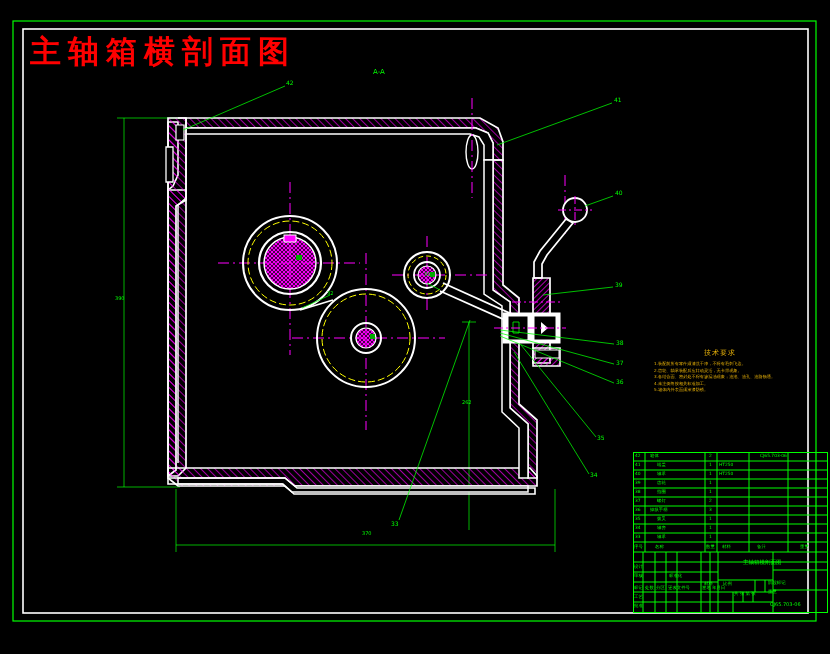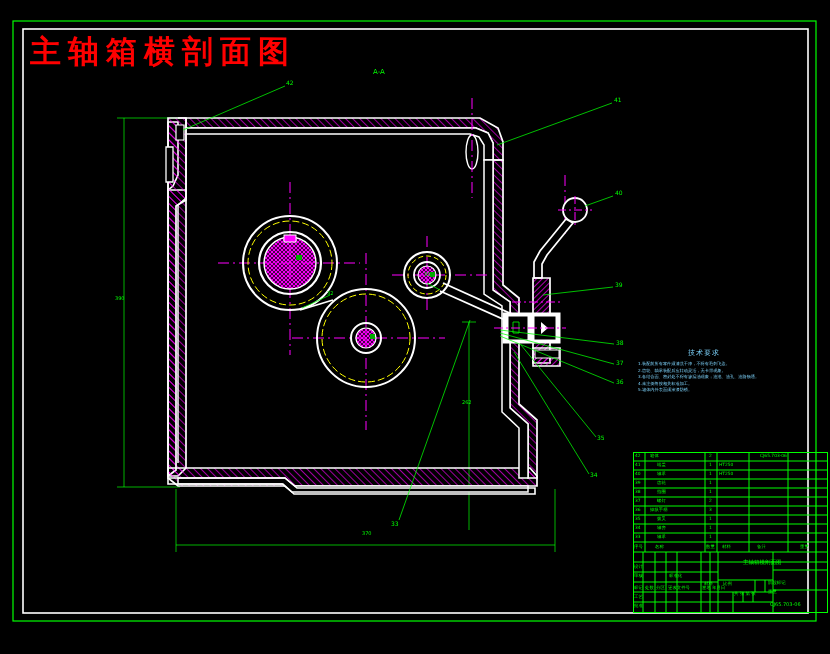--- a/index.html
+++ b/index.html
@@ -6,21 +6,21 @@
   body{width:830px;height:654px;overflow:hidden;
        font-family:"DejaVu Sans","Liberation Sans",sans-serif;}
   #stage{position:relative;width:830px;height:654px;background:#000;}
   #stage svg{position:absolute;left:0;top:0;}
   .lbl{position:absolute;color:#00ff00;font-size:6px;line-height:1;
        font-family:"DejaVu Sans","Liberation Sans",sans-serif;white-space:nowrap;}
   .lbl.sm{font-size:5px;}
   #title{position:absolute;left:30px;top:36px;color:#ff0000;
          font-size:31px;letter-spacing:7px;line-height:1;font-weight:bold;
          font-family:"DejaVu Sans","Liberation Sans",sans-serif;white-space:nowrap;}
-  #tech{position:absolute;left:638px;top:348px;width:132px;color:#7dd3fc;}
+  #tech{position:absolute;left:654px;top:348px;width:132px;color:#eab308;}
   #tech .th{text-align:center;font-size:7px;letter-spacing:1px;margin-bottom:3px;}
   #tech .tl{font-size:4.2px;line-height:1.55;white-space:nowrap;}
   .tbcell{position:absolute;color:#00ff00;font-size:4.4px;line-height:1;
           white-space:nowrap;font-family:"DejaVu Sans","Liberation Sans",sans-serif;}
 </style>
 </head>
 <body>
 
 <div id="stage">
 

